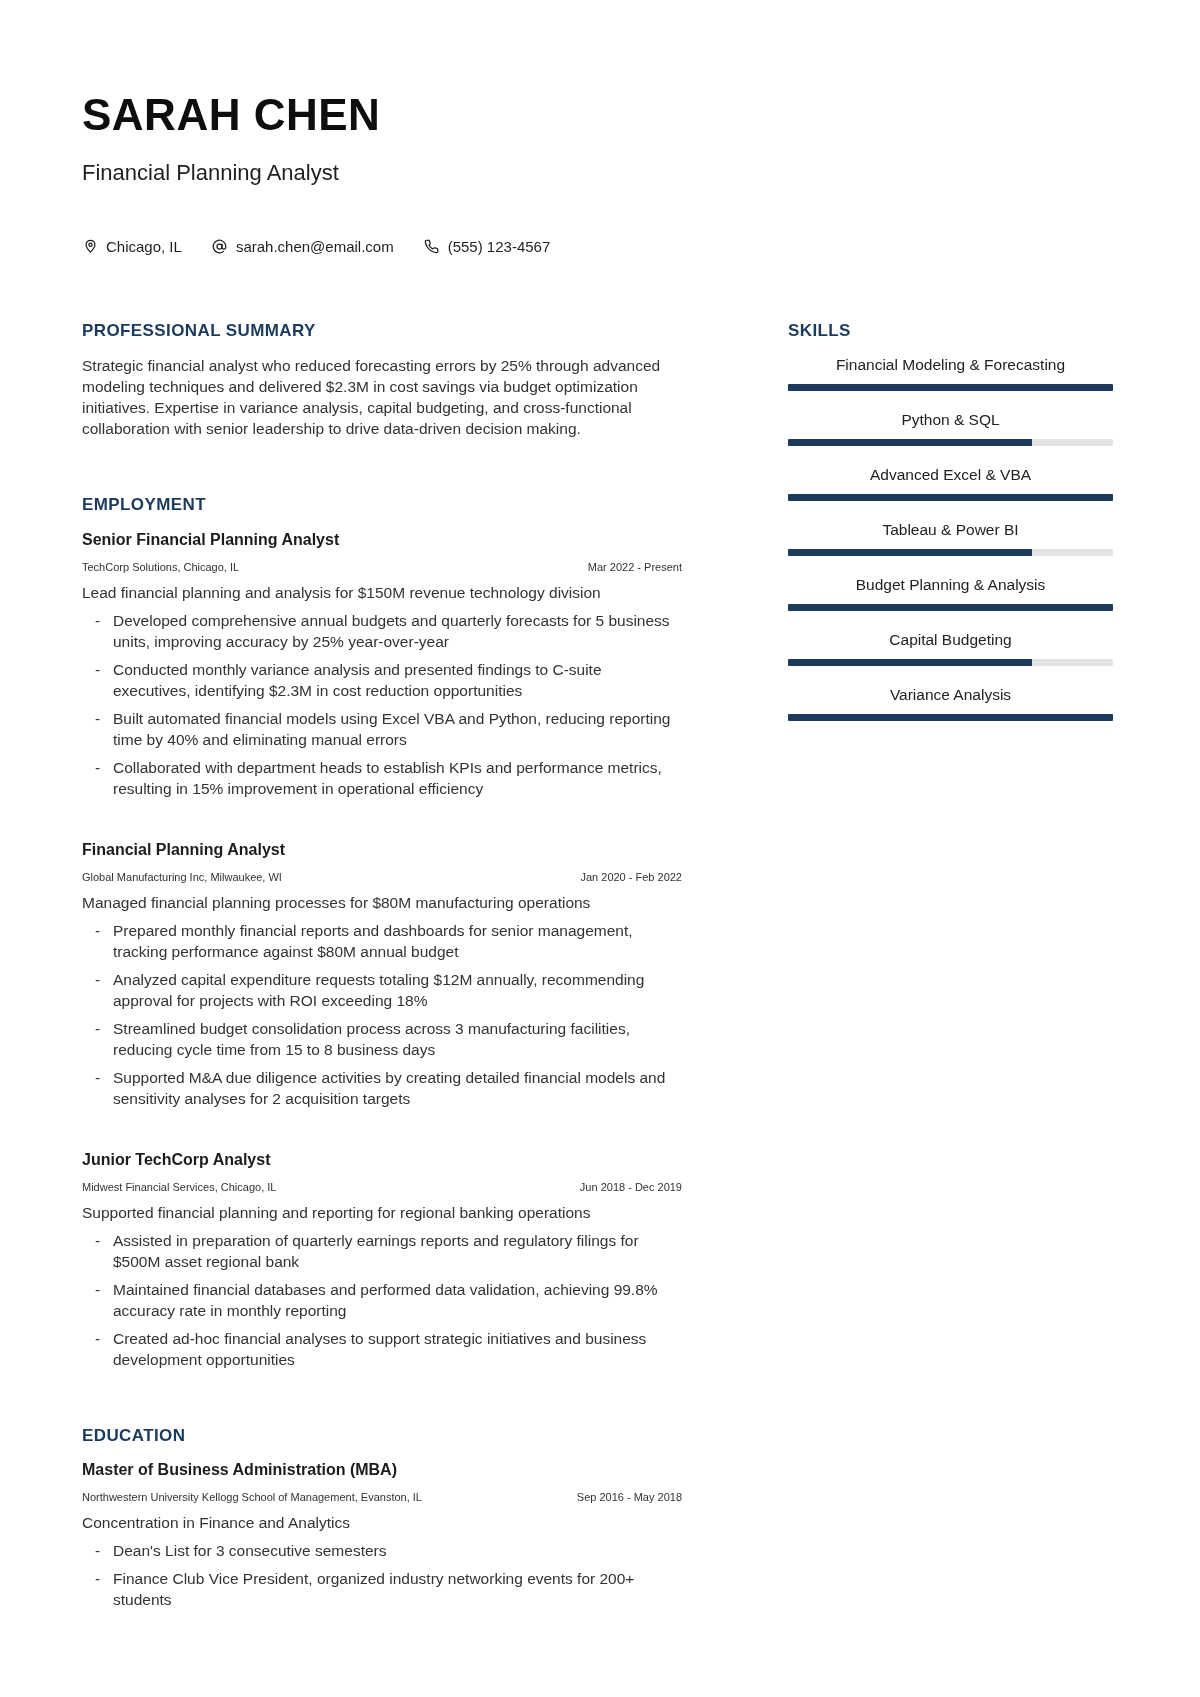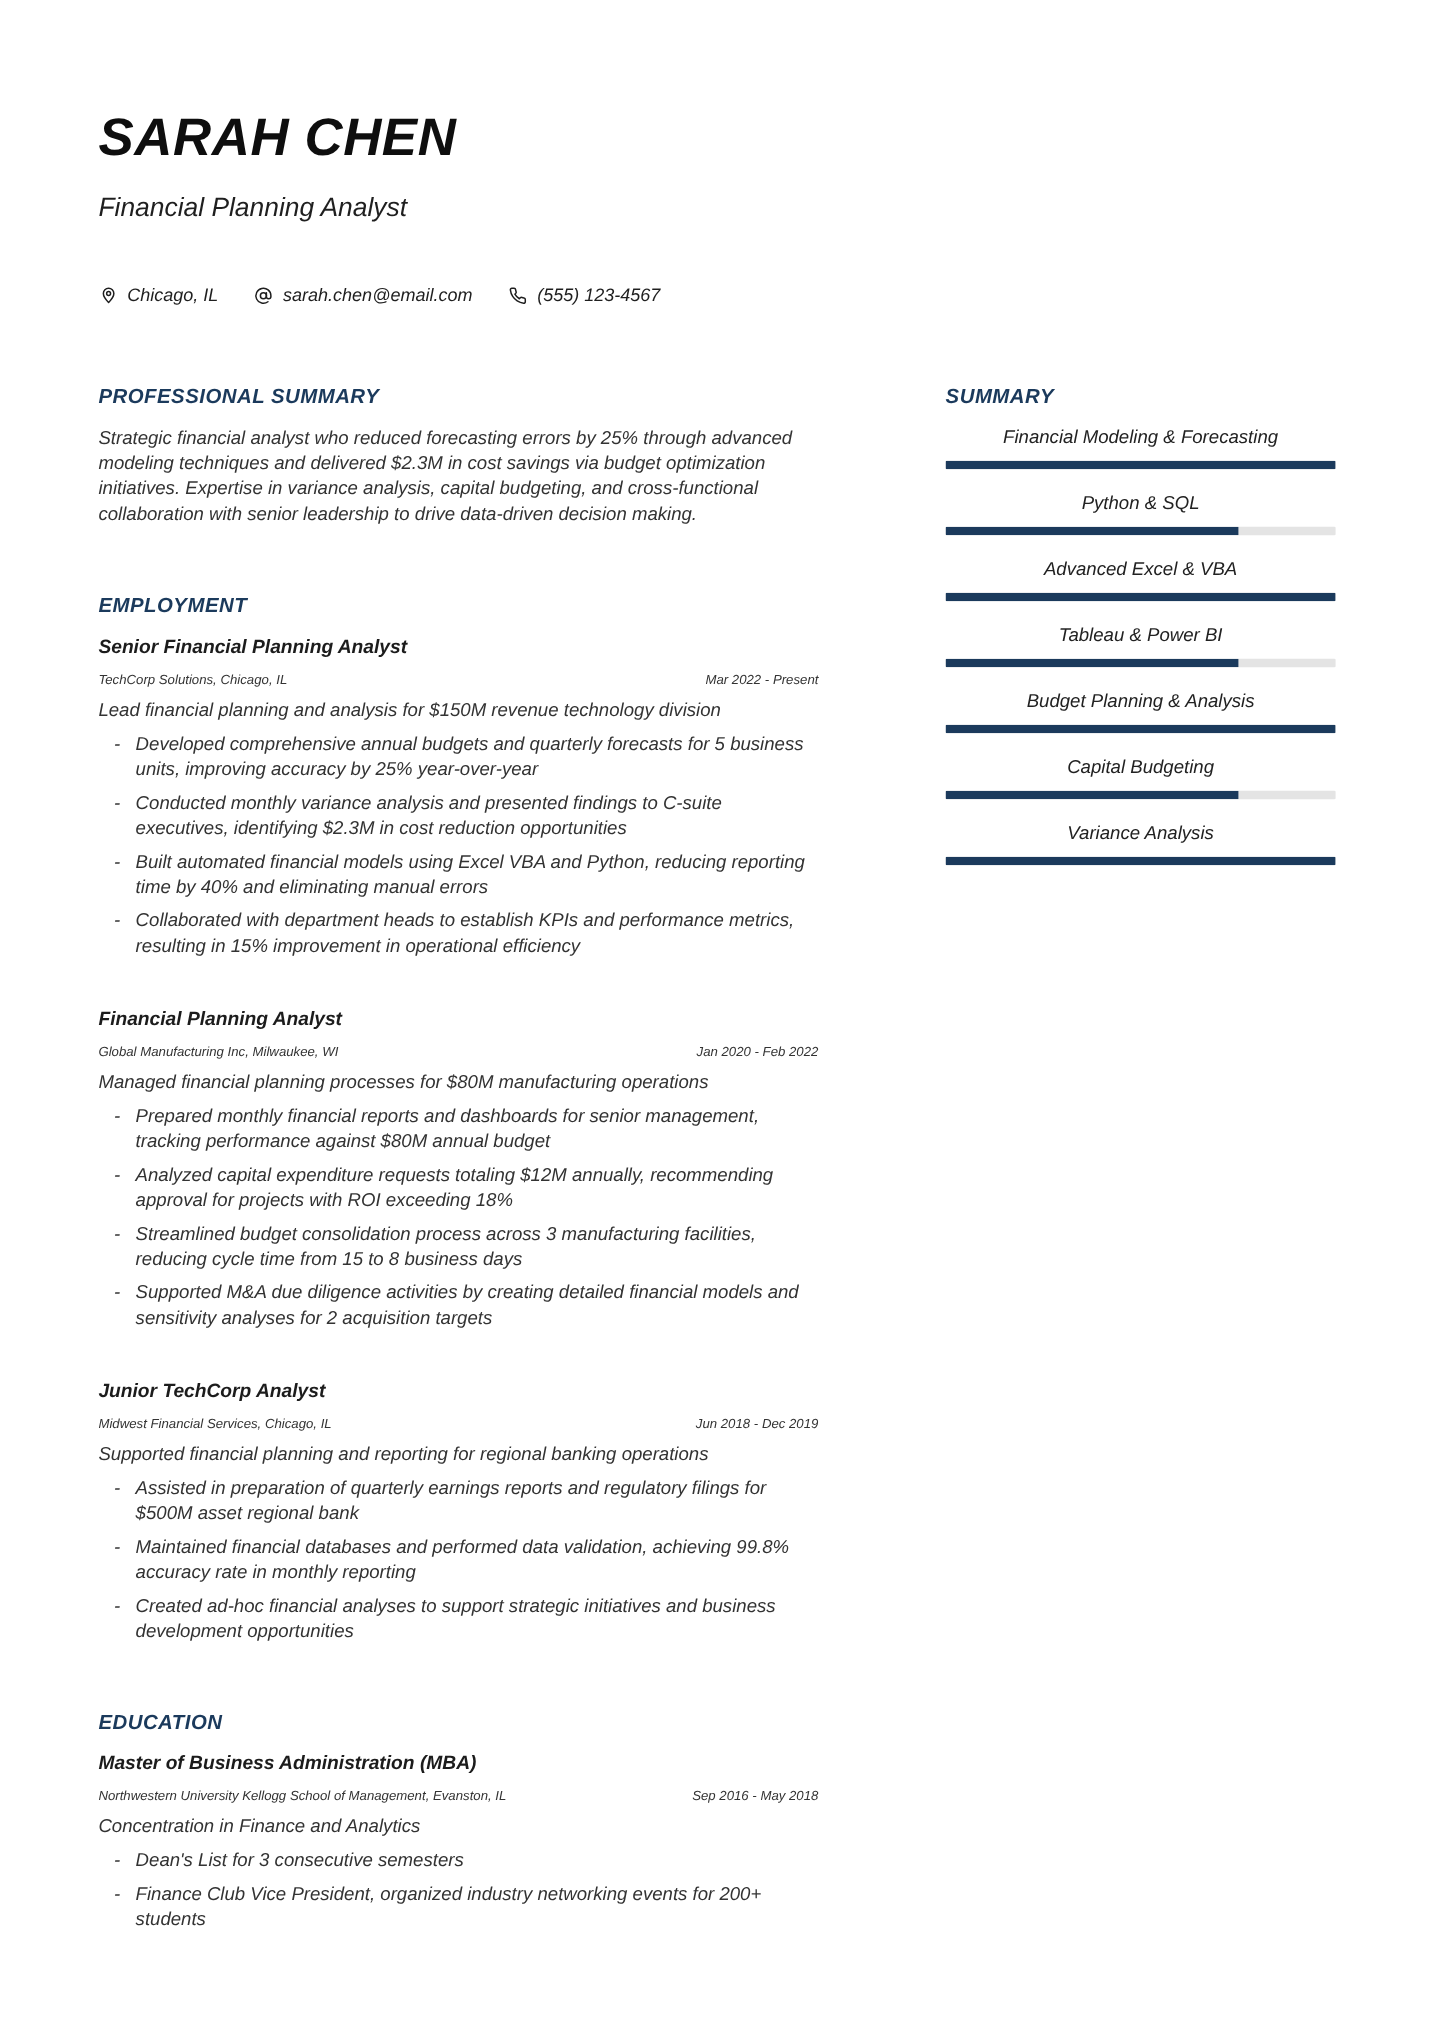--- a/index.html
+++ b/index.html
@@ -2,21 +2,21 @@
 <html><head>
 <meta charset="utf-8">
 <style>
   html,body{margin:0;padding:0;background:#ffffff;}
   body{
     width:1200px;height:1697px;
     font-family:"Liberation Sans","DejaVu Sans",sans-serif;
     color:#333333;
     -webkit-font-smoothing:antialiased;
   }
-  .page{box-sizing:border-box;width:1200px;height:1697px;padding:92px 87px 40px 82px;background:#fff;overflow:hidden;font-style:italic;}
+  .page{box-sizing:border-box;width:1200px;height:1697px;padding:92px 87px 40px 82px;background:#fff;overflow:hidden;}
 
   
   .name{font-size:44px;font-weight:700;color:#0e0e0e;margin:0;line-height:1.05;letter-spacing:.5px;}
   .cand-title{font-size:22px;color:#1f1f1f;margin-top:22px;line-height:1.2;}
   .contact{display:flex;align-items:center;gap:30px;margin-top:19px;font-size:15px;color:#1f1f1f;}
   .citem{display:flex;align-items:center;gap:8px;margin-top:32px;}
   .icon{display:inline-flex;align-items:center;justify-content:center;width:16px;height:16px;}
   .icon svg{display:block;}
 
   
@@ -198,21 +198,21 @@
                 <span class="dash"></span>
                 <span class="btext">Finance Club Vice President, organized industry networking events for 200+ students</span>
               </div>
           </div>
         </div>
       </section>
 
     </main>
 
     <aside class="sidebar">
-      <h2 class="sec-h">SUMMARY</h2>
+      <h2 class="sec-h">SKILLS</h2>
 
       <div class="skill">
         <div class="skill-label">Financial Modeling &amp; Forecasting</div>
         <div class="skill-bar">
             <div class="skill-fill" style="width: 100%;"></div>
           </div>
       </div>
       <div class="skill">
         <div class="skill-label">Python &amp; SQL</div>
         <div class="skill-bar">

